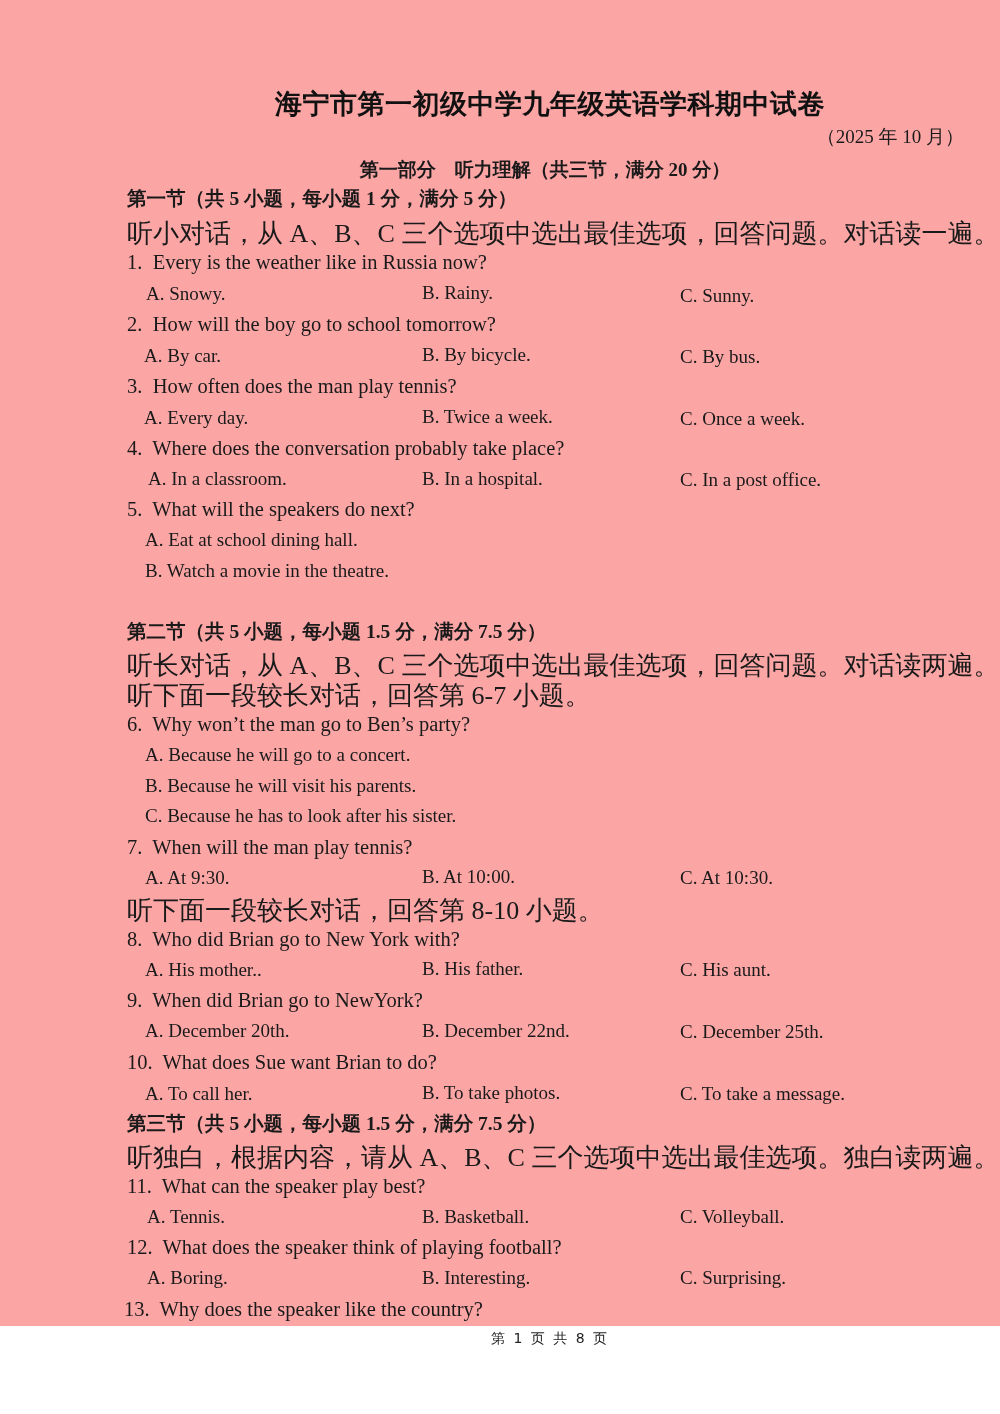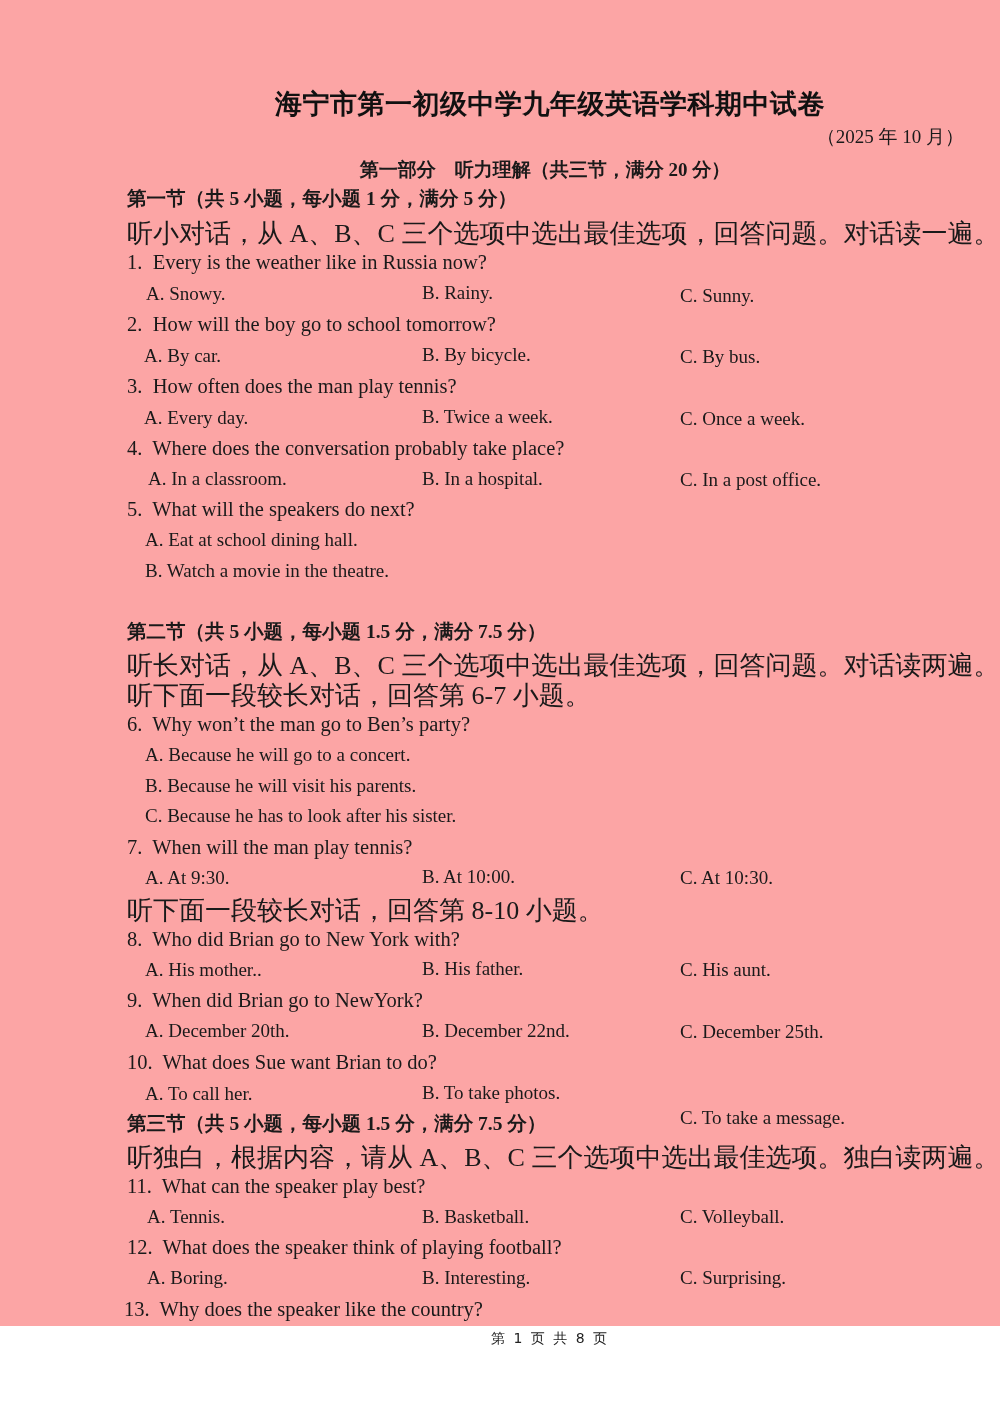--- a/index.html
+++ b/index.html
@@ -175,21 +175,21 @@
   <div class="opt" style="left:145px; top:1021px;">A.  December 20th.</div>
   <div class="opt" style="left:422px; top:1021px;">B. December 22nd.</div>
   <div class="opt" style="left:680px; top:1022px;">C. December 25th.</div>
 
   <div class="line q" style="top:1052px;">
     <span>10.</span>&nbsp;
     <span>What does Sue want Brian to do?</span>
   </div>
   <div class="opt" style="left:145px; top:1084px;">A.  To call her.</div>
   <div class="opt" style="left:422px; top:1083px;">B. To take photos.</div>
-  <div class="opt" style="left:680px; top:1084px;margin-top:24px;">C. To take a message.</div>
+  <div class="opt" style="left:680px; top:1084px;">C. To take a message.</div>
 
   <div class="line section-head" style="top:1114px;text-align:right;">第三节（共 5 小题，每小题 1.5 分，满分 7.5 分）</div>
   <div class="line instr" style="top:1145px;">听独白，根据内容，请从 A、B、C 三个选项中选出最佳选项。独白读两遍。</div>
 
   <div class="line q" style="top:1176px;">
     <span>11.</span>&nbsp;
     <span>What can the speaker play best?</span>
   </div>
   <div class="opt" style="left:147px; top:1207px;">A.  Tennis.</div>
   <div class="opt" style="left:422px; top:1207px;">B. Basketball.</div>

